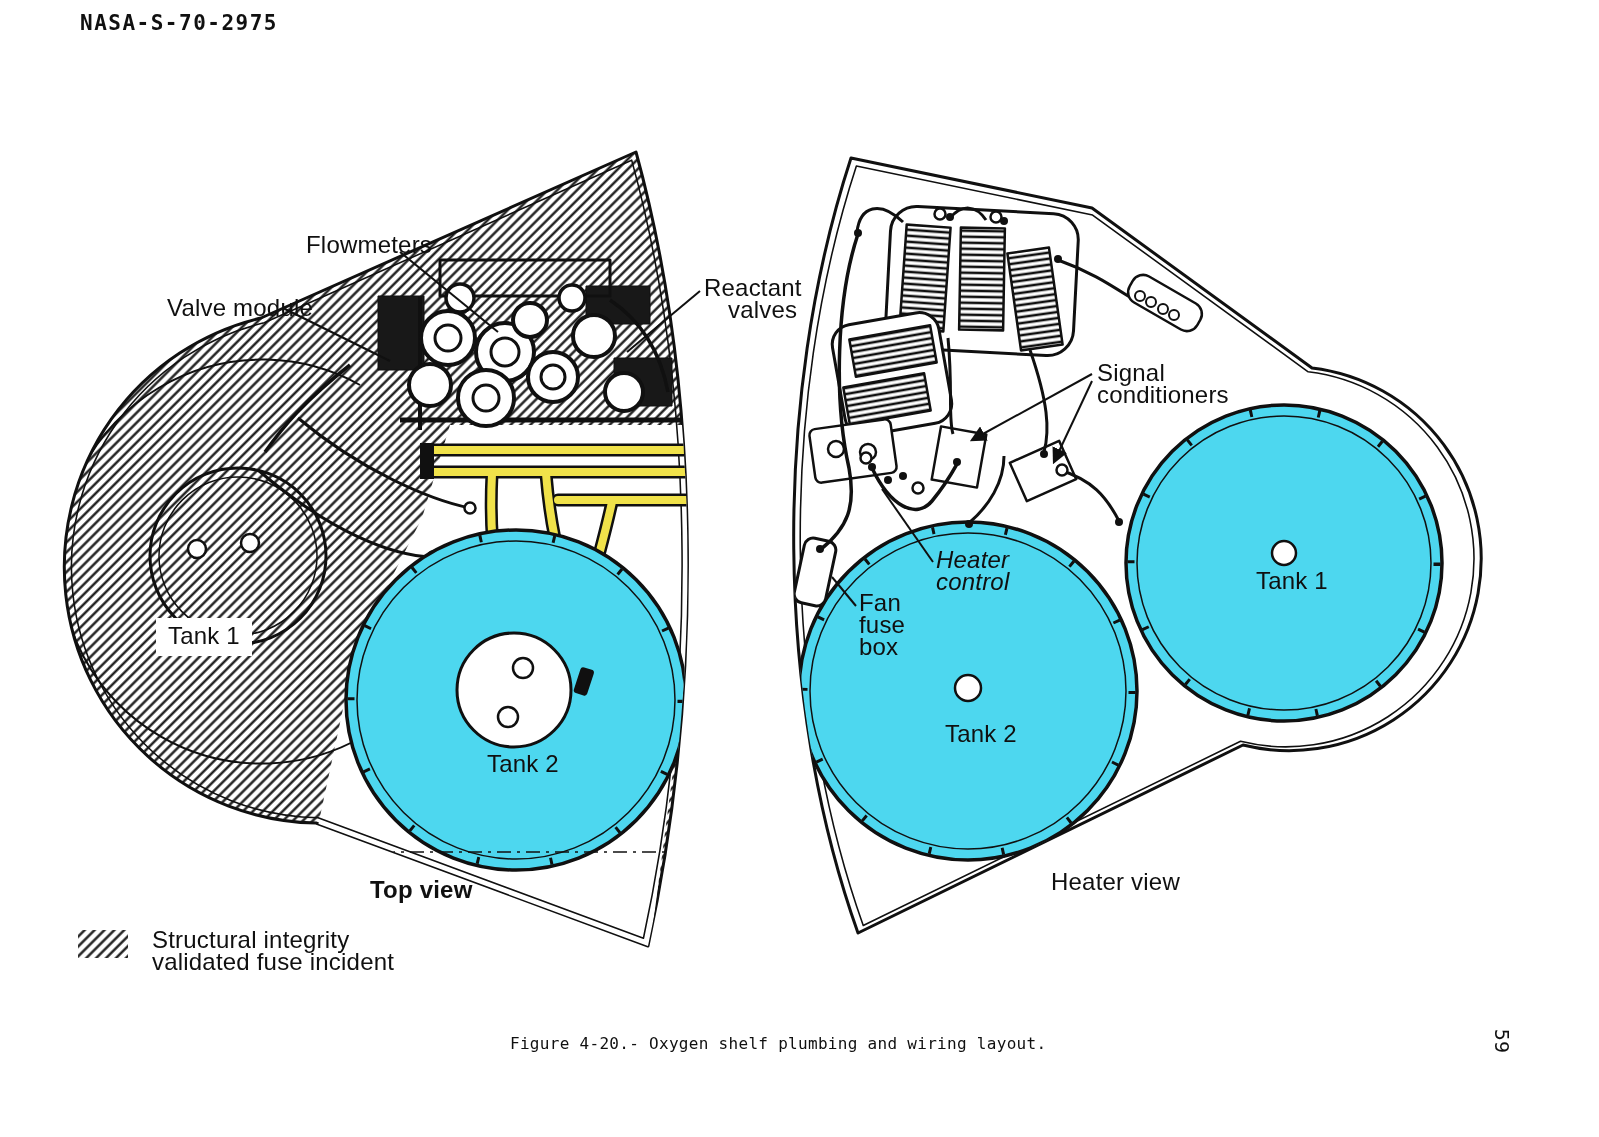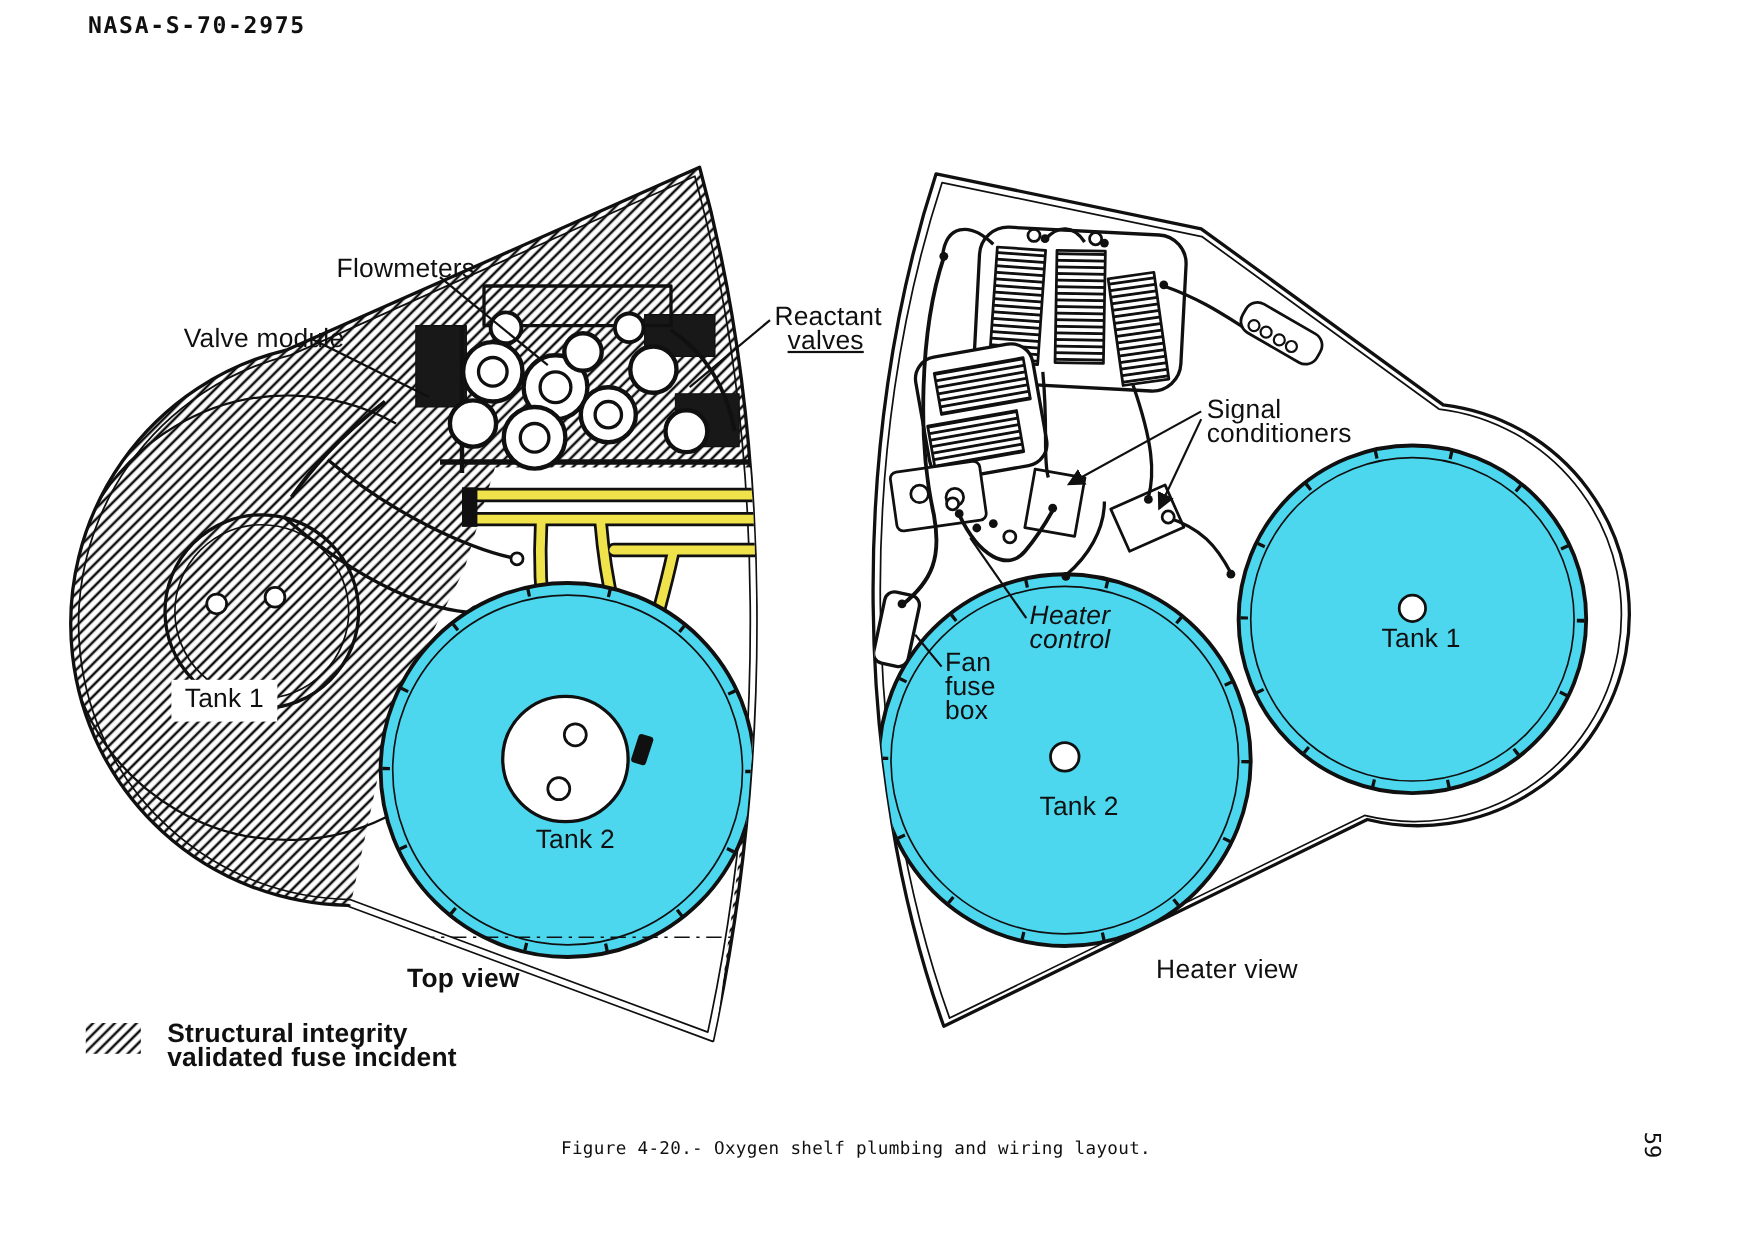--- a/index.html
+++ b/index.html
@@ -17,21 +17,21 @@
   .label{
     position:absolute;font-size:24px;line-height:22px;white-space:nowrap;
     color:var(--ink);letter-spacing:.2px;
   }
   .label span{display:block;}
   .mono{font-family:"DejaVu Sans Mono","Liberation Mono",monospace;}
   .doc-id{font-size:21px;font-weight:bold;letter-spacing:1.5px;}
   .caption{font-size:16px;letter-spacing:.3px;}
   .tank-label-box{background:#fff;padding:5px 12px;}
   .page-num{font-size:20px;transform:rotate(90deg);transform-origin:center;}
-  .indent1{margin-left:12px;text-decoration:underline;}
+  .indent1{margin-left:24px;}
   
   .art{stroke:var(--ink);fill:none;stroke-linejoin:round;}
   .tankfill{fill:var(--tank-fill);}
   .inkfill{fill:var(--ink);stroke:none;}
   .darkfill{fill:#181818;}
   .ystroke{stroke:var(--plumbing-yellow);}
   .pline{stroke:var(--ink);}
 </style>
 </head>
 <body>
@@ -271,20 +271,20 @@
   </div>
   <div class="label" style="left:859px;top:592px;">
     <span>Fan</span>
     <span>fuse</span>
     <span>box</span>
   </div>
   <div class="label" style="left:1256px;top:570px;">Tank 1</div>
   <div class="label" style="left:945px;top:723px;">Tank 2</div>
   <div class="label" style="left:1051px;top:871px;">Heater view</div>
 
-  <div class="label" style="left:152px;top:929px;font-weight:bold;">
+  <div class="label" style="left:152px;top:929px;">
     <span>Structural integrity</span>
     <span>validated fuse incident</span>
   </div>
 
   <div class="label mono caption" style="left:510px;top:1033px;">Figure 4-20.- Oxygen shelf plumbing and wiring layout.</div>
   <div class="label mono page-num" style="left:1490px;top:1030px;">59</div>
 </div>
 
 </body></html>

